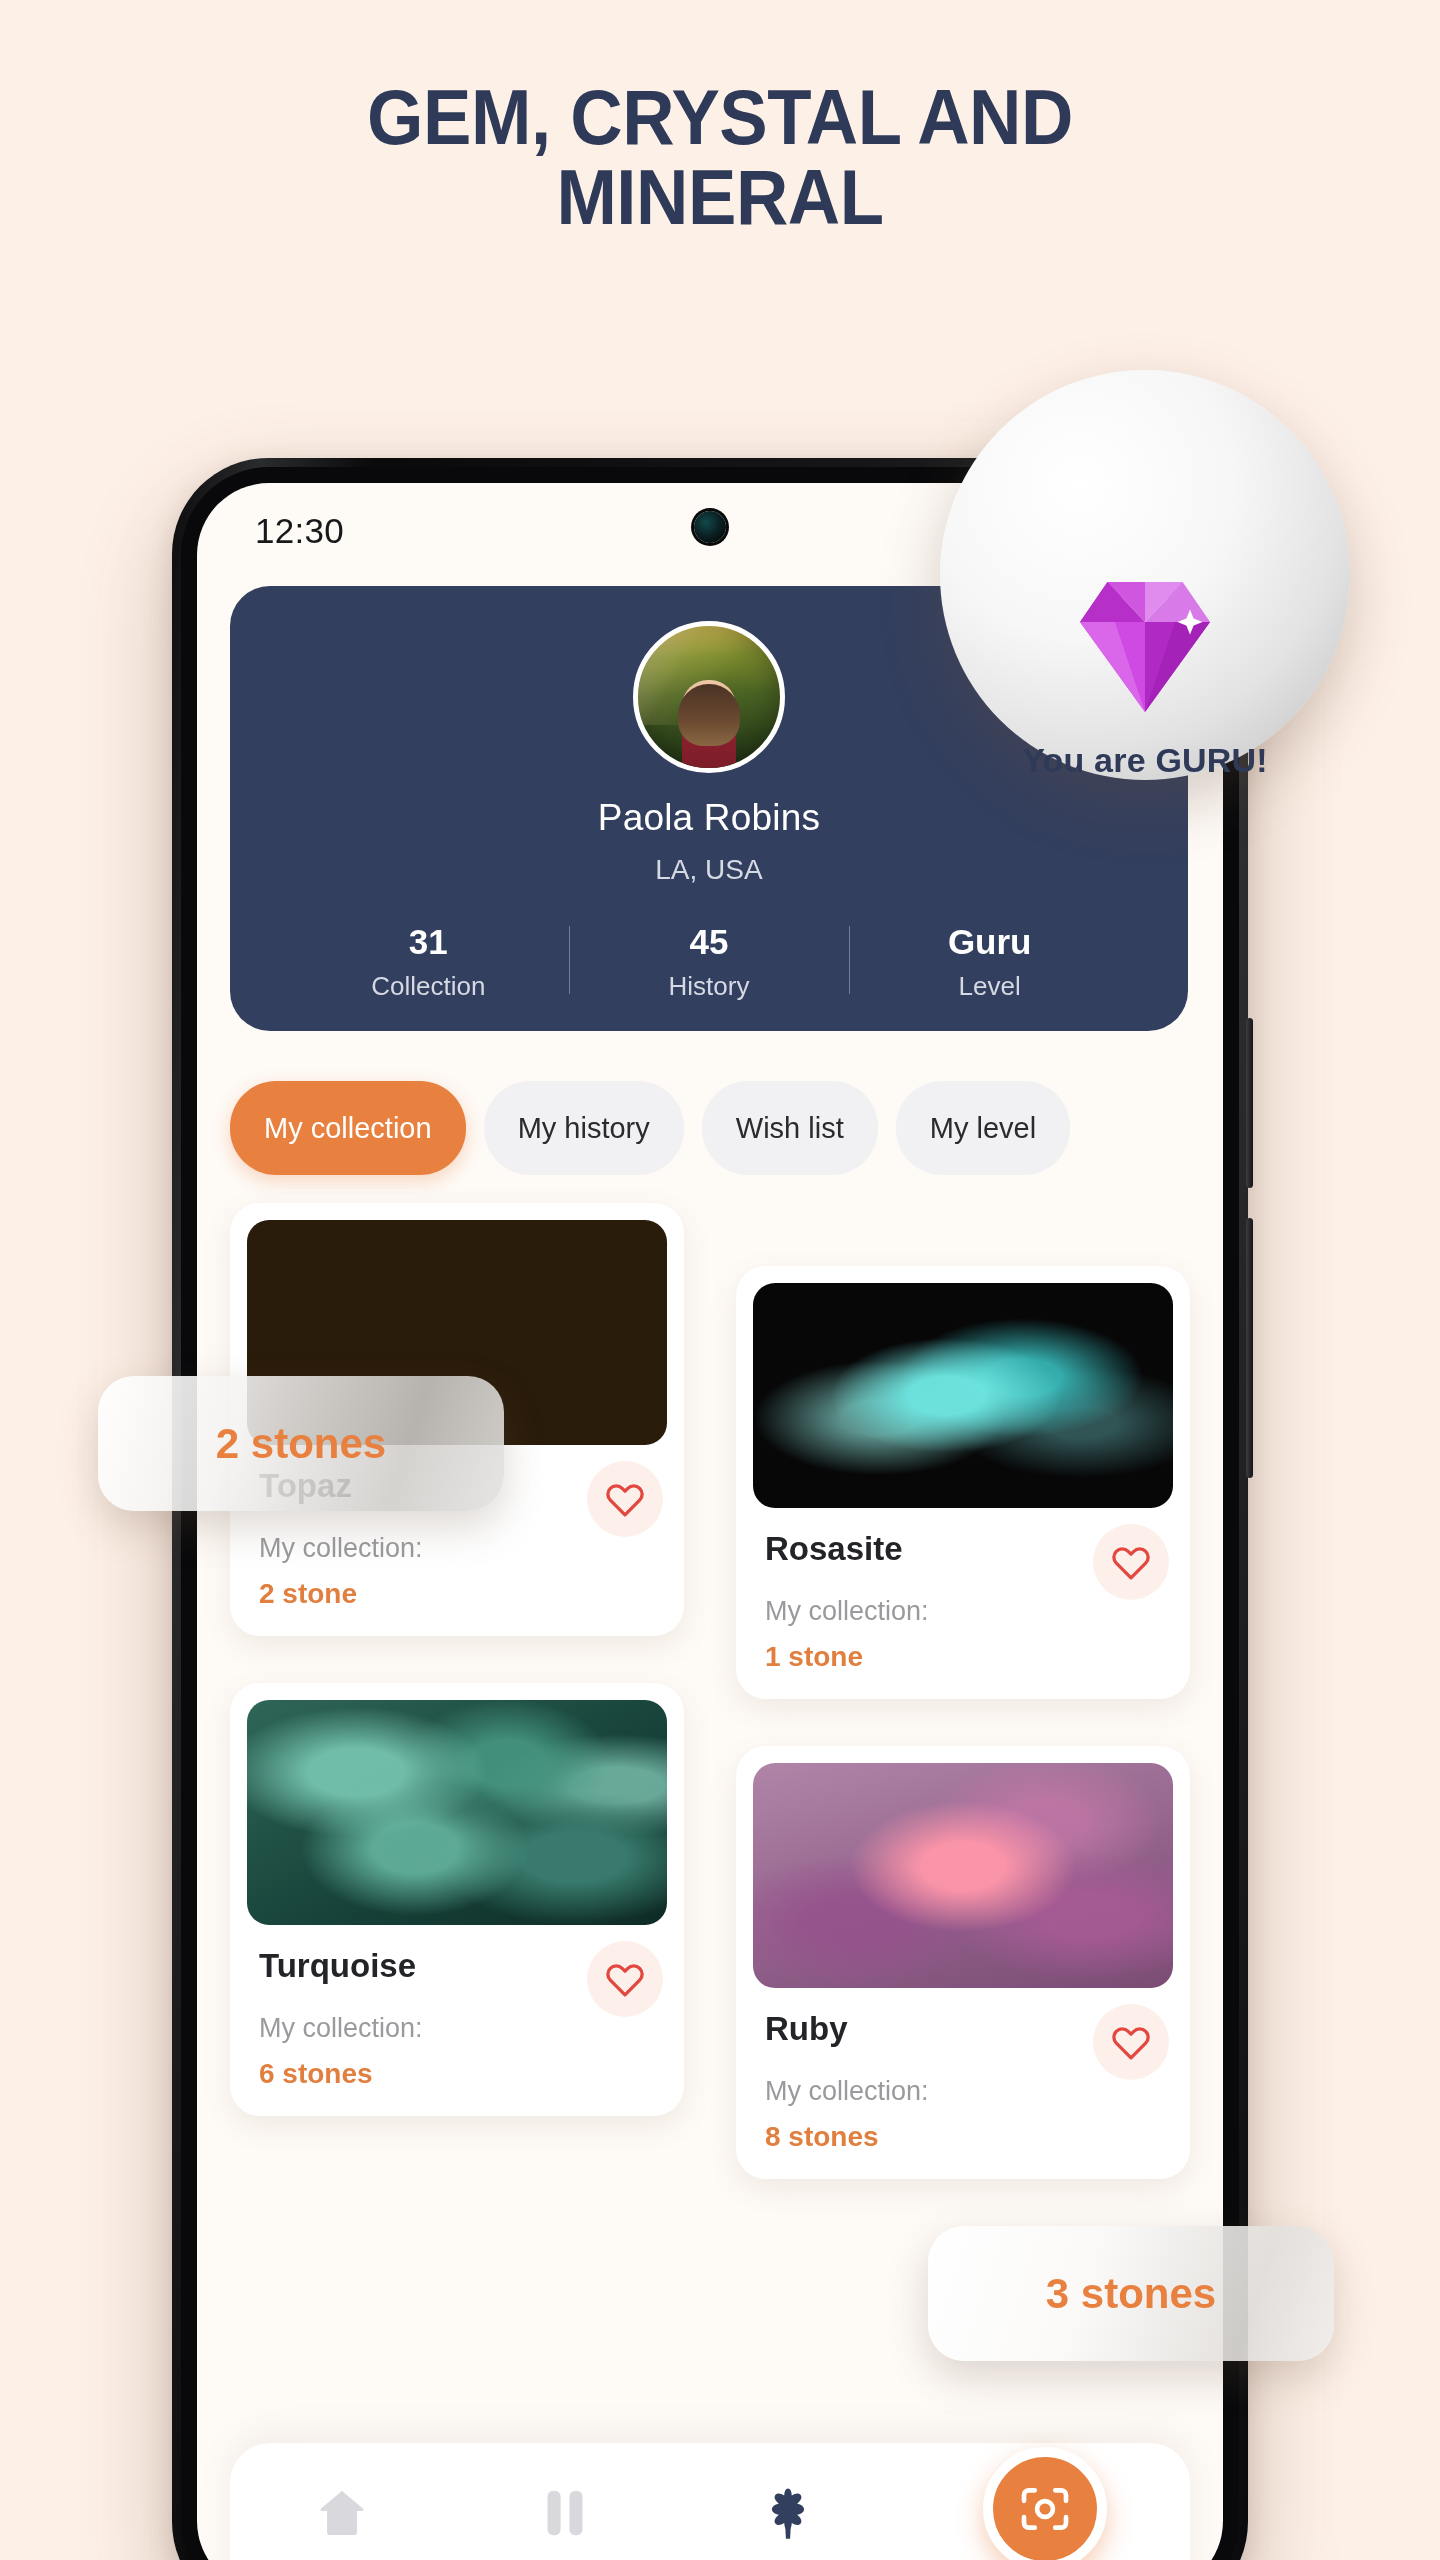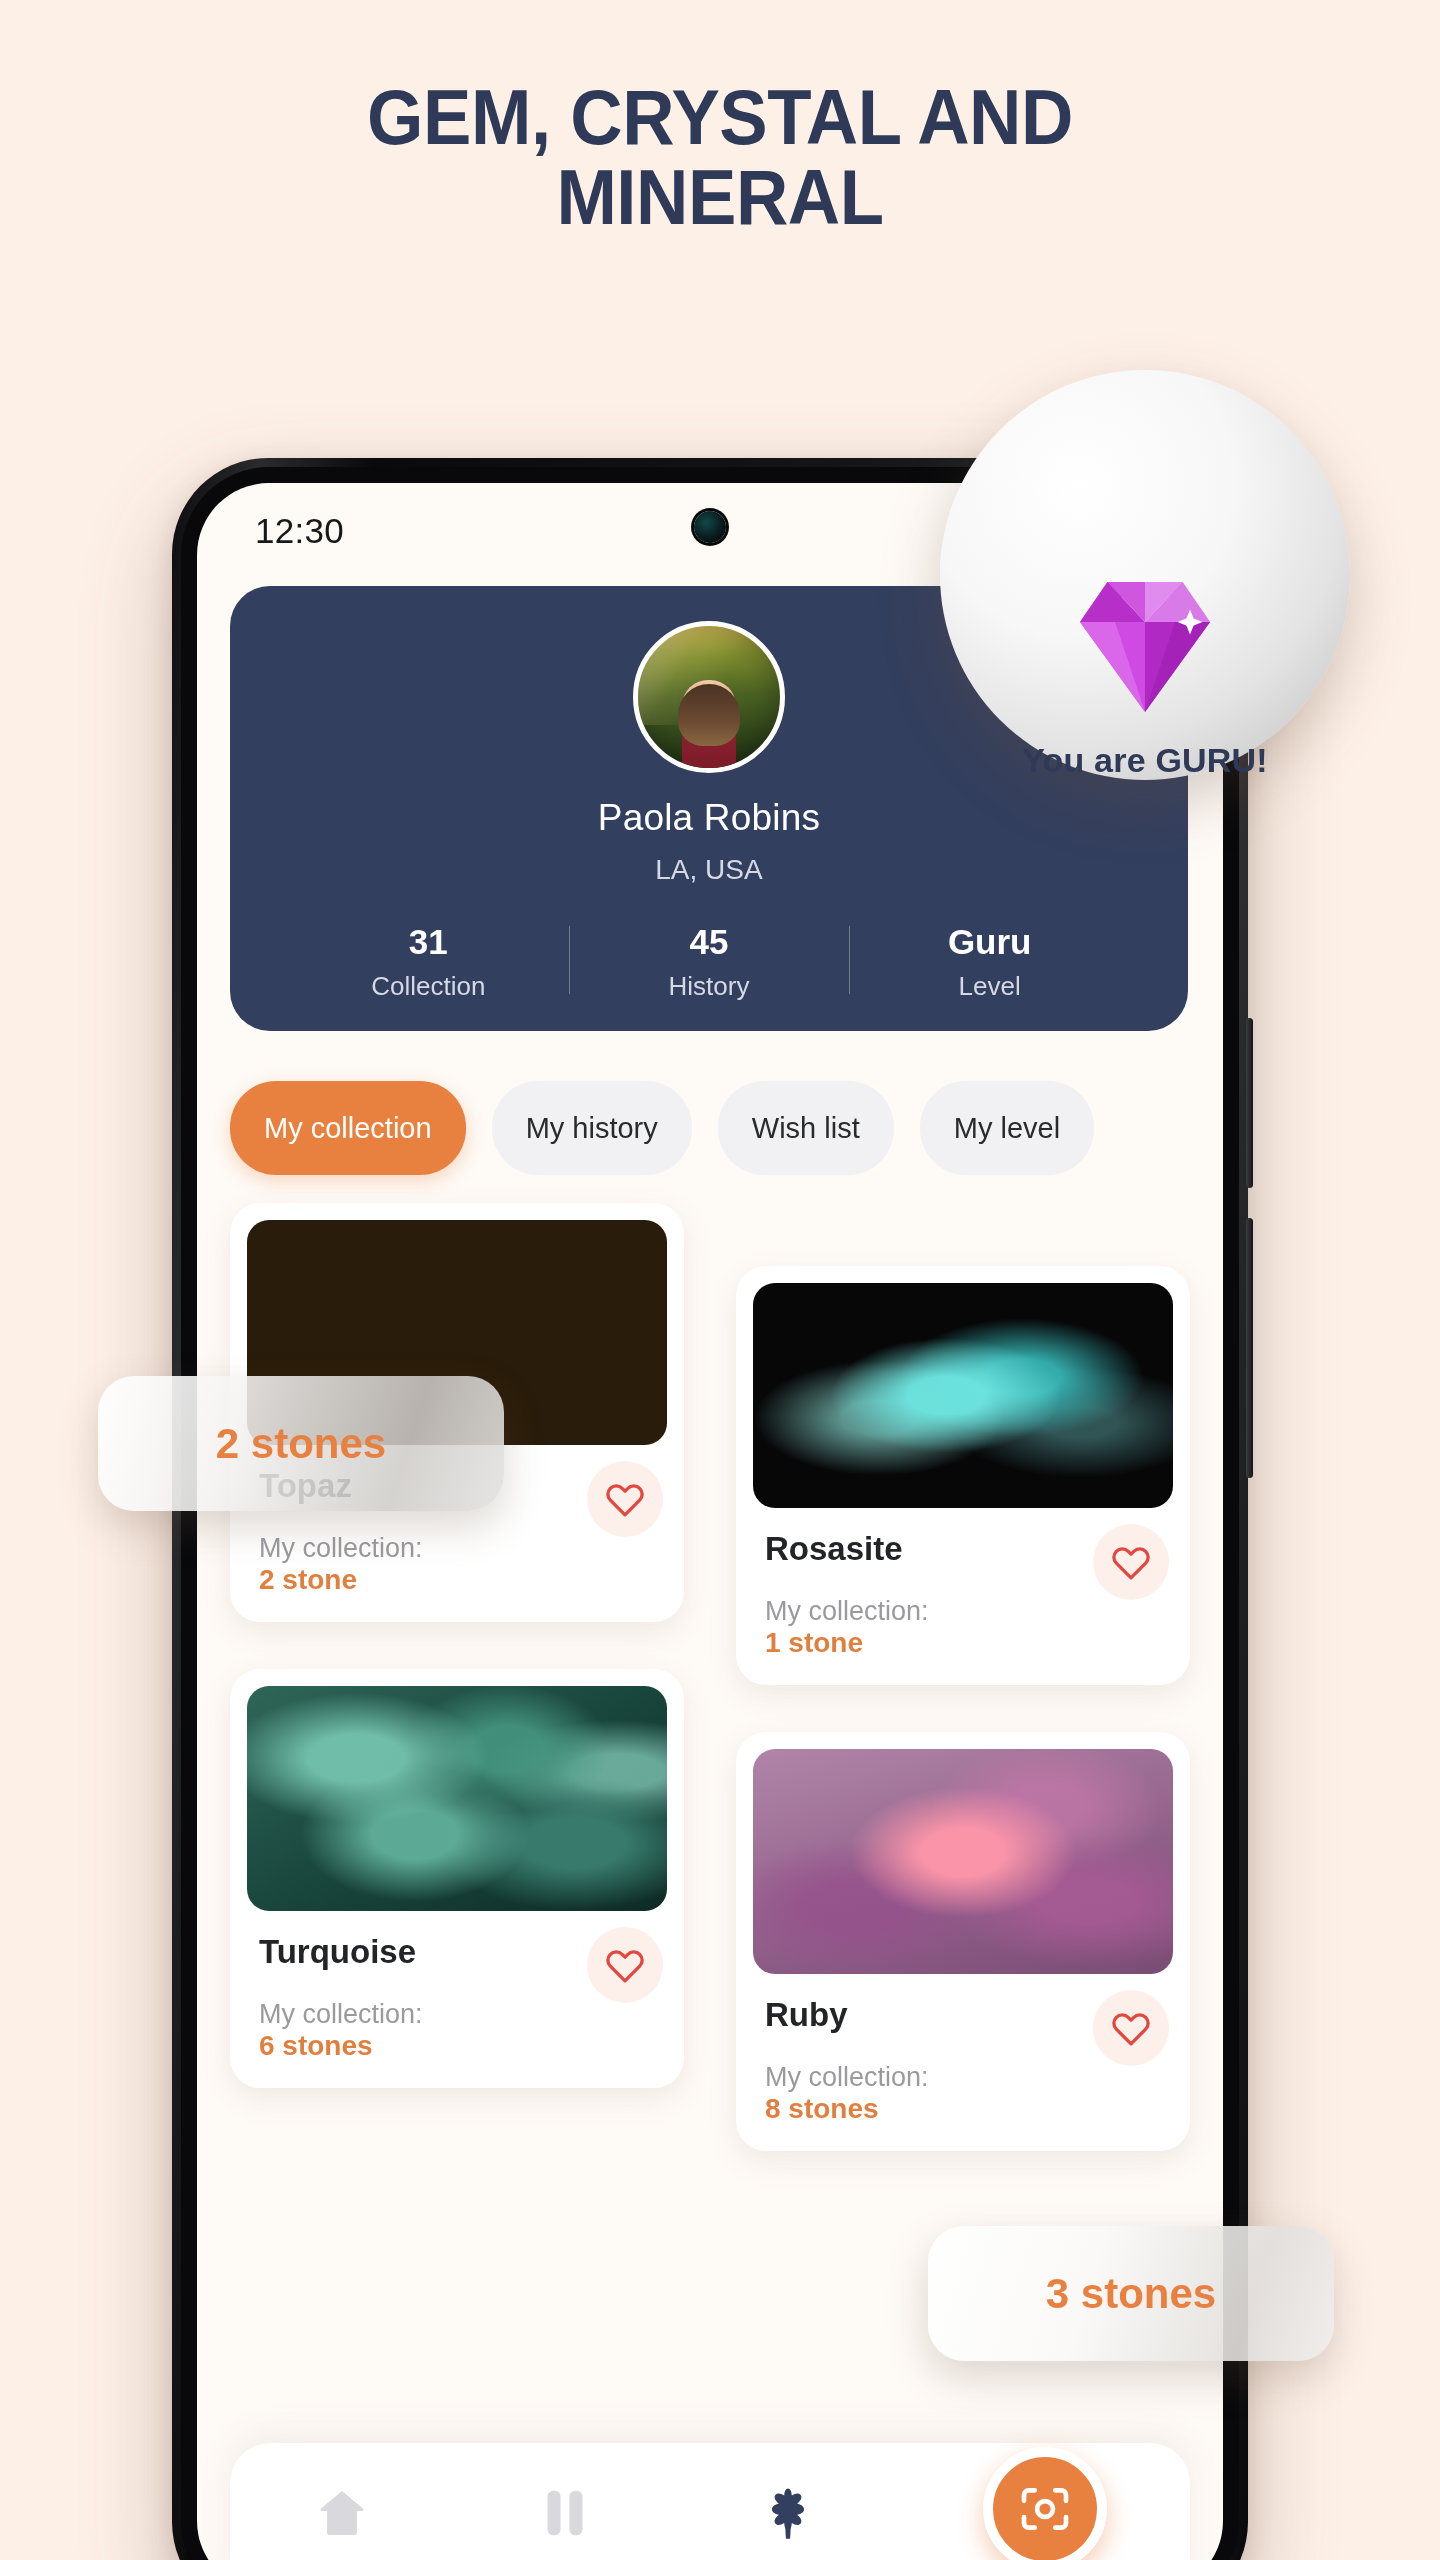--- a/index.html
+++ b/index.html
@@ -124,21 +124,21 @@
     content:""; position:absolute; left:0; top:4px;
     width:1px; height:68px; background:rgba(255,255,255,0.32);
   }
   .stat-value{ font-size:35px; font-weight:bold; }
   .stat-label{ font-size:26px; color:#d5d9e3; margin-top:9px; }
 
   
   .tabs{
     position:absolute; left:33px; top:598px;
     width:960px;
-    display:flex; gap:26px;
+    display:flex; gap:18px;
   }
   .tab{
     height:94px; border-radius:46px;
     display:flex; align-items:center; justify-content:center;
     padding:0 34px;
     font-size:29px; color:#2a2b2e;
     background:#f1f1f3;
     white-space:nowrap;
   }
   .tab.active{
@@ -194,21 +194,21 @@
     background:
       radial-gradient(ellipse at 50% 46%, rgba(255,150,170,0.95) 0 14%, rgba(0,0,0,0) 38%),
       radial-gradient(ellipse at 24% 70%, rgba(150,80,140,0.8) 0 10%, rgba(0,0,0,0) 30%),
       radial-gradient(ellipse at 80% 68%, rgba(170,90,150,0.8) 0 10%, rgba(0,0,0,0) 30%),
       radial-gradient(ellipse at 70% 26%, rgba(200,120,170,0.7) 0 9%, rgba(0,0,0,0) 28%),
       linear-gradient(165deg,#b085a8 0%,#9e6f96 35%,#8d5c86 65%,#7a4c74 100%);
   }
   .gem-info{ padding:22px 12px 0; position:relative; }
   .gem-name{ font-size:33px; font-weight:bold; color:#232427; }
   .gem-sub{ font-size:27px; color:#9a9a9e; margin-top:28px; }
-  .gem-count{ font-size:28px; color:#e07f3e; font-weight:bold; }
+  .gem-count{ font-size:28px; color:#e07f3e; font-weight:bold; margin-top:14px; }
   .fav-btn{
     position:absolute; right:4px; top:16px;
     width:76px; height:76px; border-radius:50%;
     background:#fdf0ea;
     display:flex; align-items:center; justify-content:center;
   }
   .fav-btn svg{ width:40px; height:40px; }
 
   
   .bottom-nav{

